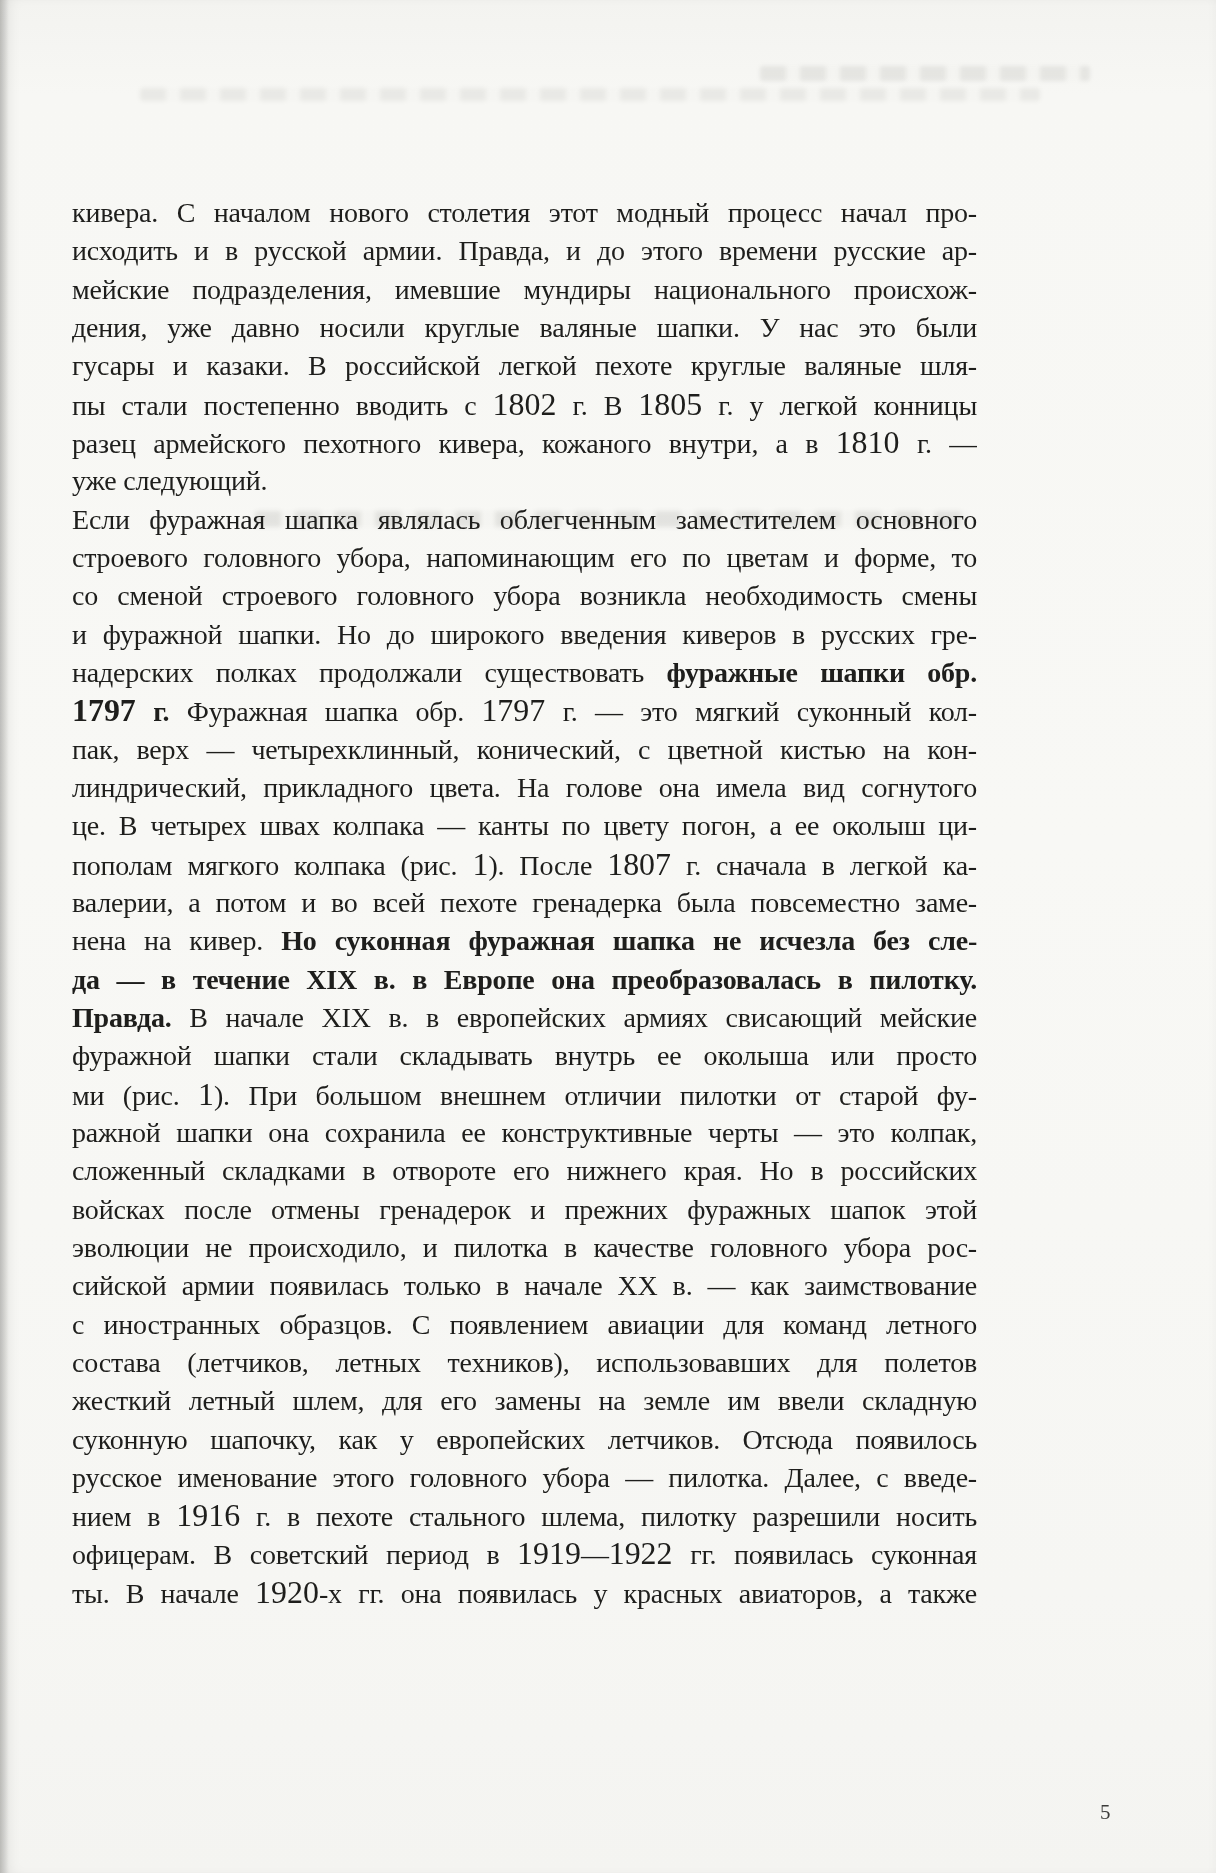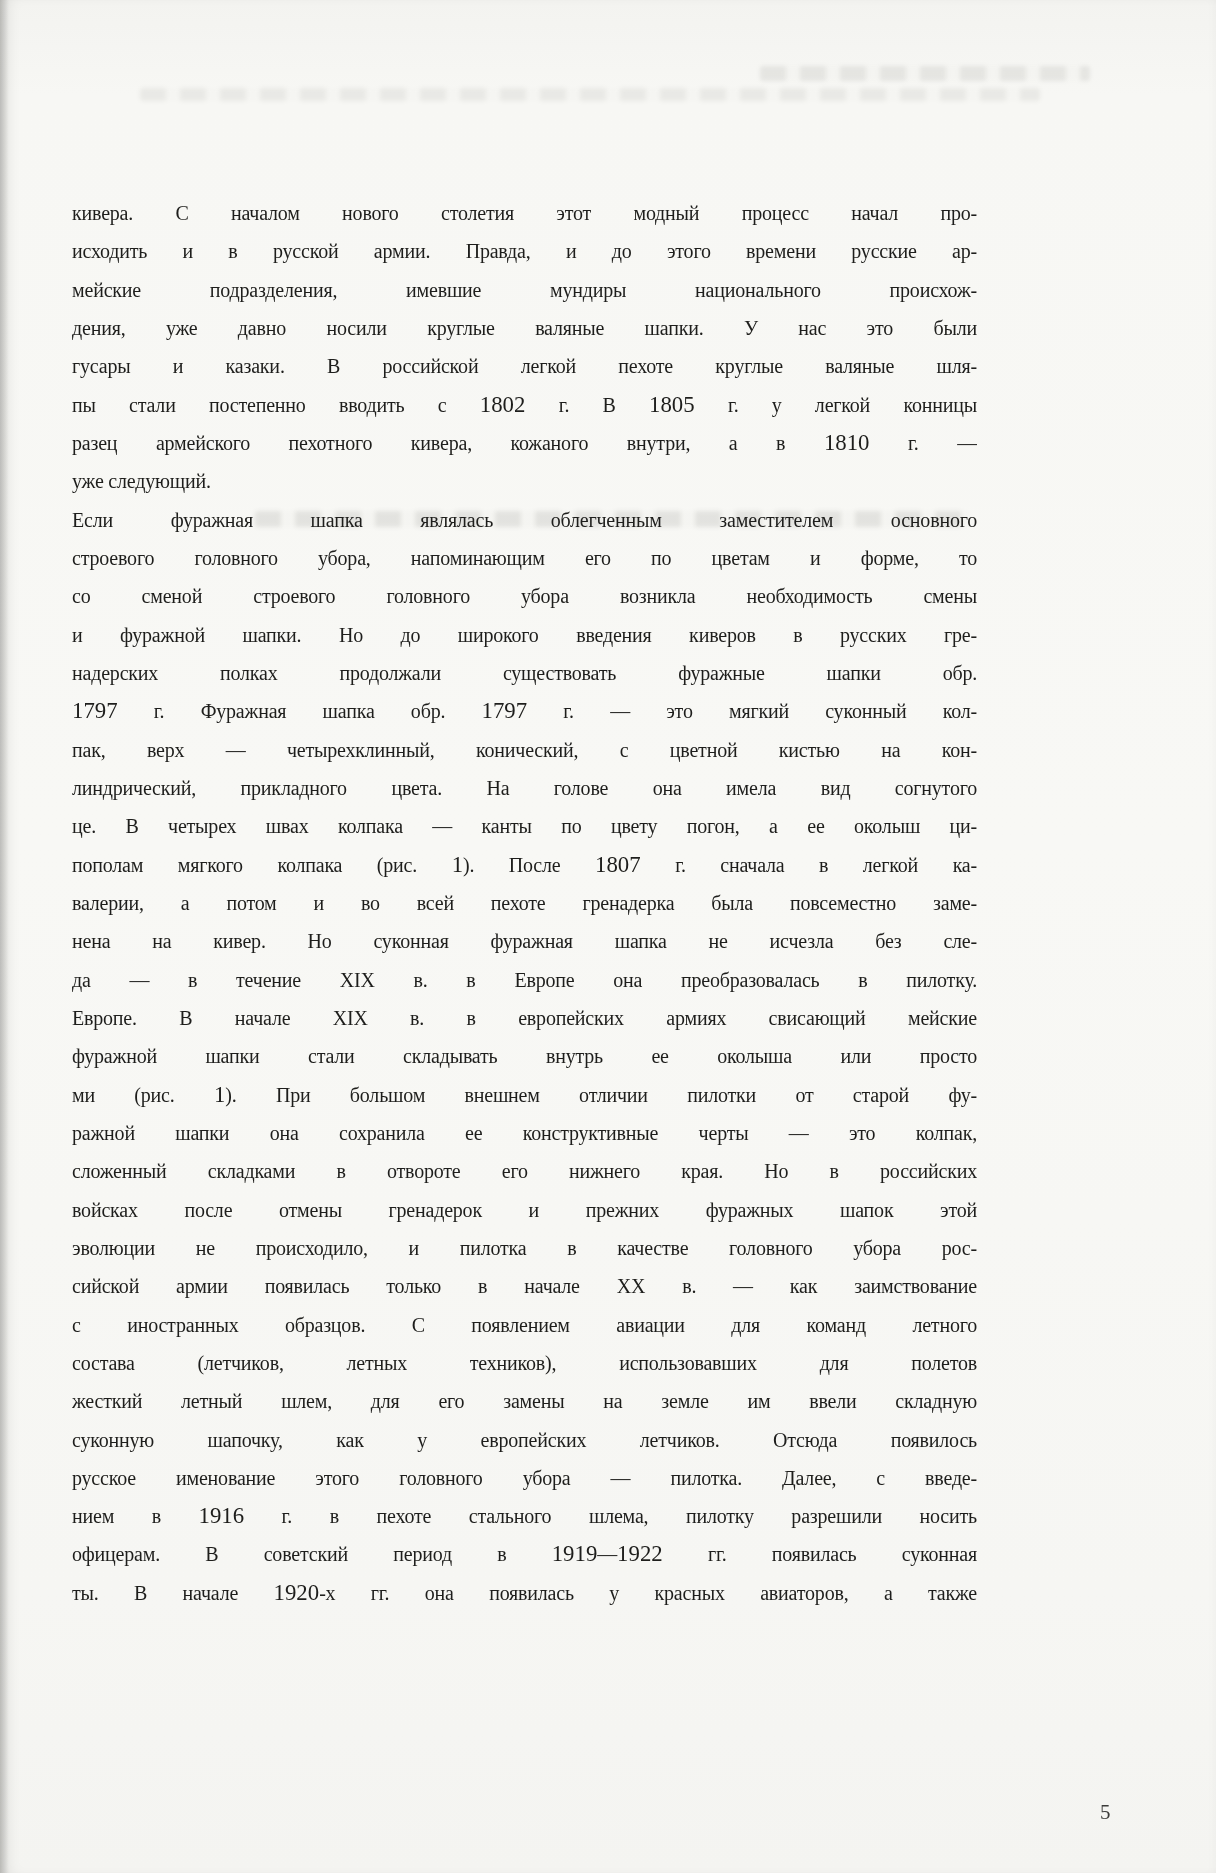--- a/index.html
+++ b/index.html
@@ -16,32 +16,32 @@
     box-shadow: inset 14px 0 18px -12px rgba(0,0,0,0.18), inset -6px 0 14px -10px rgba(0,0,0,0.07);
   }
   .edge-left {
     position: absolute; left: 0; top: 0; bottom: 0; width: 9px;
     background: linear-gradient(90deg, rgba(60,60,55,0.20), rgba(60,60,55,0.0));
   }
   .textblock {
     position: absolute;
     left: 72px; top: 194px; width: 905px;
     color: #1e1e1c;
-    font-size: 20px;
+    font-size: 28px;
     letter-spacing: -0.2px;
   }
   .line {
     height: 38.33px; line-height: 38.33px;
     text-align: justify;
     text-align-last: justify;
     overflow: hidden;
     white-space: normal;
   }
   .line.endpara { text-align-last: left; }
-  .b { font-weight: 400; }
+  .b { font-weight: 700; }
   .num { font-size: 1.14em; letter-spacing: 0; margin-top: 42px; }
   .pagenum {
     position: absolute; left: 1100px; top: 1800px;
     font-size: 21px; color: #3b3b39;
   }
   .ghost {
     position: absolute;
     filter: blur(2.2px);
     border-radius: 3px;
     background: repeating-linear-gradient(90deg,
@@ -77,21 +77,21 @@
       <div class="line"><span>и фуражной шапки. Но до широкого введения киверов в русских гре-</span></div>
       <div class="line"><span>надерских полках продолжали существовать </span><span class="b">фуражные шапки обр.</span></div>
       <div class="line"><span class="b"><span class="num">1797</span> г.</span><span> Фуражная шапка обр. <span class="num">1797</span> г. — это мягкий суконный кол-</span></div>
       <div class="line"><span>пак, верх — четырехклинный, конический, с цветной кистью на кон-</span></div>
       <div class="line"><span>линдрический, прикладного цвета. На голове она имела вид согнутого</span></div>
       <div class="line"><span>це. В четырех швах колпака — канты по цвету погон, а ее околыш ци-</span></div>
       <div class="line"><span>пополам мягкого колпака (рис. <span class="num">1</span>). После <span class="num">1807</span> г. сначала в легкой ка-</span></div>
       <div class="line"><span>валерии, а потом и во всей пехоте гренадерка была повсеместно заме-</span></div>
       <div class="line"><span>нена на кивер. </span><span class="b">Но суконная фуражная шапка не исчезла без сле-</span></div>
       <div class="line"><span class="b">да — в течение XIX в. в Европе она преобразовалась в пилотку.</span></div>
-      <div class="line"><span class="b">Европе.</span><span> В начале XIX в. в европейских армиях свисающий мейские</span></div>
+      <div class="line"><span class="b">Правда.</span><span> В начале XIX в. в европейских армиях свисающий мейские</span></div>
       <div class="line"><span>фуражной шапки стали складывать внутрь ее околыша или просто</span></div>
       <div class="line"><span>ми (рис. <span class="num">1</span>). При большом внешнем отличии пилотки от старой фу-</span></div>
       <div class="line"><span>ражной шапки она сохранила ее конструктивные черты — это колпак,</span></div>
       <div class="line"><span>сложенный складками в отвороте его нижнего края. Но в российских</span></div>
       <div class="line"><span>войсках после отмены гренадерок и прежних фуражных шапок этой</span></div>
       <div class="line"><span>эволюции не происходило, и пилотка в качестве головного убора рос-</span></div>
       <div class="line"><span>сийской армии появилась только в начале XX в. — как заимствование</span></div>
       <div class="line"><span>с иностранных образцов. С появлением авиации для команд летного</span></div>
       <div class="line"><span>состава (летчиков, летных техников), использовавших для полетов</span></div>
       <div class="line"><span>жесткий летный шлем, для его замены на земле им ввели складную</span></div>

